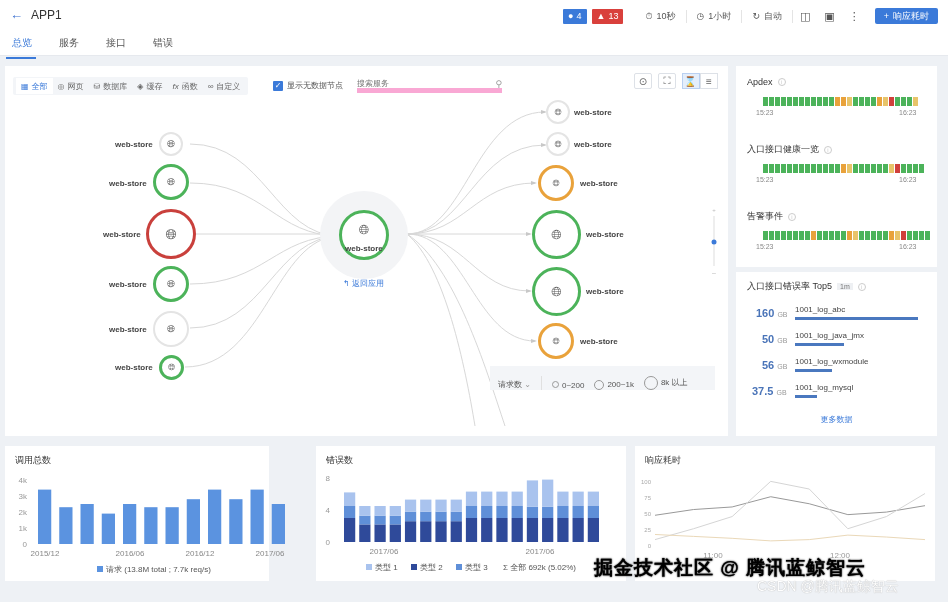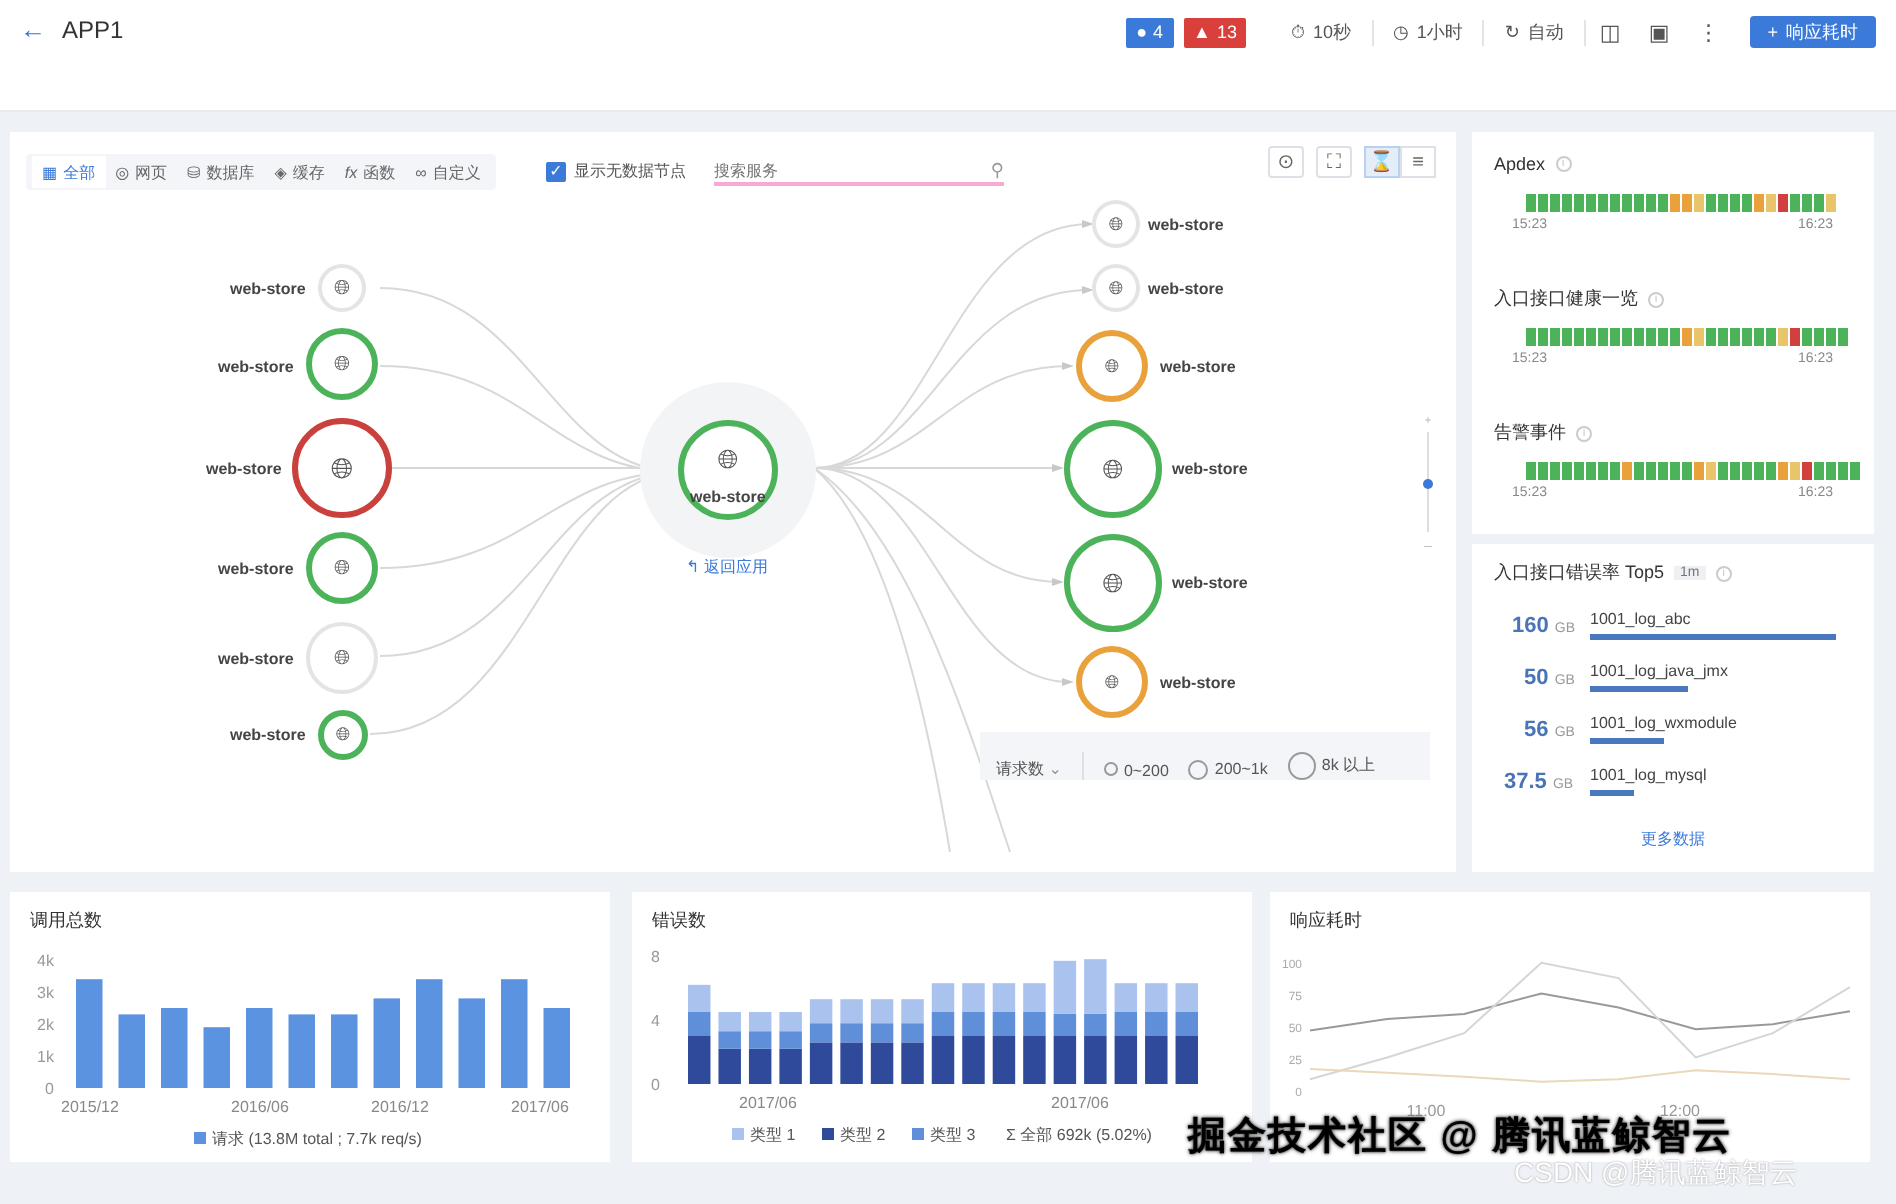--- a/index.html
+++ b/index.html
@@ -19,21 +19,21 @@
 .ctrl:last-of-type{border-right:none}
 .icbtn{color:#555;font-size:11px;margin:0 7px}
 .newapp{background:#3b7ad9;color:#fff;font-size:9px;height:16px;padding:0 9px;display:flex;align-items:center;gap:4px;border-radius:2px;margin-left:8px}
 .panel{position:absolute;background:#fff}
 .topo{left:5px;top:66px;width:723px;height:370px}
 .filterbar{position:absolute;left:8px;top:11px;height:18px;background:#f3f5f8;display:flex;align-items:center;border-radius:2px;padding:0 3px}
 .fitem{display:flex;align-items:center;gap:3px;font-size:8px;color:#666;padding:0 5px;height:16px}
 .fitem.active{color:#3b7ad9;background:#fff}
 .chk{position:absolute;left:268px;top:14px;display:flex;align-items:center;gap:4px;font-size:8px;color:#555}
 .chkbox{width:10px;height:10px;background:#3b7ad9;border-radius:1px;color:#fff;font-size:8px;line-height:10px;text-align:center}
-.search{position:absolute;left:352px;top:13px;width:145px;height:14px;border-bottom:2px solid #f9a8d4;font-size:8px;color:#bbb;display:flex;justify-content:space-between;align-items:center}
+.search{position:absolute;left:352px;top:13px;width:145px;height:14px;border-bottom:5px solid #f9a8d4;font-size:8px;color:#bbb;display:flex;justify-content:space-between;align-items:center}
 .search input{border:none;outline:none;font-size:8px;width:120px;color:#555;background:transparent}
 .tools{position:absolute;right:10px;top:7px;display:flex;gap:6px;align-items:center}
 .tool{width:18px;height:16px;border:1px solid #dde1e7;border-radius:2px;display:flex;align-items:center;justify-content:center;color:#666;font-size:10px;background:#fff}
 .seg{display:flex}
 .seg .tool{border-radius:0}
 .seg .tool.on{background:#e4eefb;color:#3b7ad9;border-color:#b9d0f1}
 .node{position:absolute;border-radius:50%;background:#fff;display:flex;align-items:center;justify-content:center;color:#555}
 .nlabel{position:absolute;font-size:8px;color:#444;white-space:nowrap;font-weight:bold}
 .edges{position:absolute;left:0;top:0}
 .center-halo{position:absolute;left:315px;top:125px;width:88px;height:88px;border-radius:50%;background:#f3f4f6}
@@ -61,20 +61,26 @@
 .ctitle{position:absolute;left:10px;top:8px;font-size:9px;color:#333}
 .wm1{position:absolute;left:594px;top:555px;font-size:19px;color:#000000;text-shadow:0 0 2px #444,0 0 1px #222;font-weight:bold;letter-spacing:1px}
 .wm2{position:absolute;left:757px;top:578px;font-size:14px;color:#fff;text-shadow:0 0 1px #999}
 </style>
 </head>
 <body>
 
 <div class="topbar">
   <span class="back">←</span>
   <span class="apptitle">APP1</span>
+  <div class="tabs">
+    <div class="tab active">总览</div>
+    <div class="tab">服务</div>
+    <div class="tab">接口</div>
+    <div class="tab">错误</div>
+  </div>
   <div class="hdr-right">
     <div class="badge blue">
       <span>●</span>
       <span>4</span>
     </div>
     <div class="badge red" style="margin-right:12px">
       <span>▲</span>
       <span>13</span>
     </div>
     <div class="ctrl">
@@ -394,21 +400,21 @@
     <span class="topbarline" style="width:37px"></span>
   </div>
   <div class="toprow" style="top:110px">
     <span class="topval" style="right:auto;left:6px"><span>37.5</span> <small>GB</small></span>
     <span class="topname">1001_log_mysql</span>
     <span class="topbarline" style="width:22px"></span>
   </div>
   <div class="more">更多数据</div>
 </div>
 
-<div class="panel chartp" style="left:5px;width:300px">
+<div class="panel chartp" style="left:5px;width:264px">
   <div class="ctitle">调用总数</div>
   <svg id="chart0" width="300" height="135">
       <text x="22" y="101" font-size="8" fill="#999" text-anchor="end">0</text>
       <text x="22" y="85" font-size="8" fill="#999" text-anchor="end">1k</text>
       <text x="22" y="69" font-size="8" fill="#999" text-anchor="end">2k</text>
       <text x="22" y="53" font-size="8" fill="#999" text-anchor="end">3k</text>
       <text x="22" y="37" font-size="8" fill="#999" text-anchor="end">4k</text>
       <rect x="33" y="43.6" width="13.25" height="54.4" fill="#5b93e0"></rect>
       <rect x="54.25" y="61.2" width="13.25" height="36.8" fill="#5b93e0"></rect>
       <rect x="75.5" y="58" width="13.25" height="40" fill="#5b93e0"></rect>

